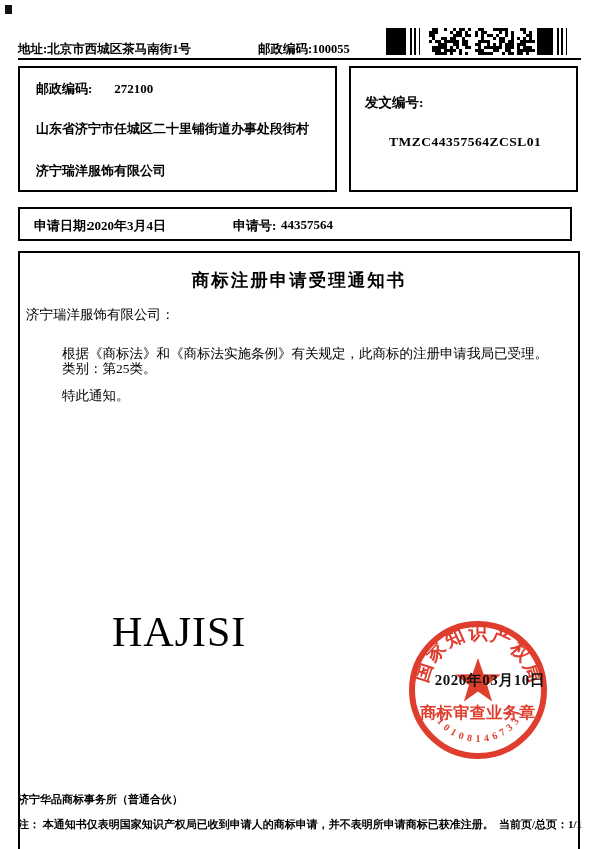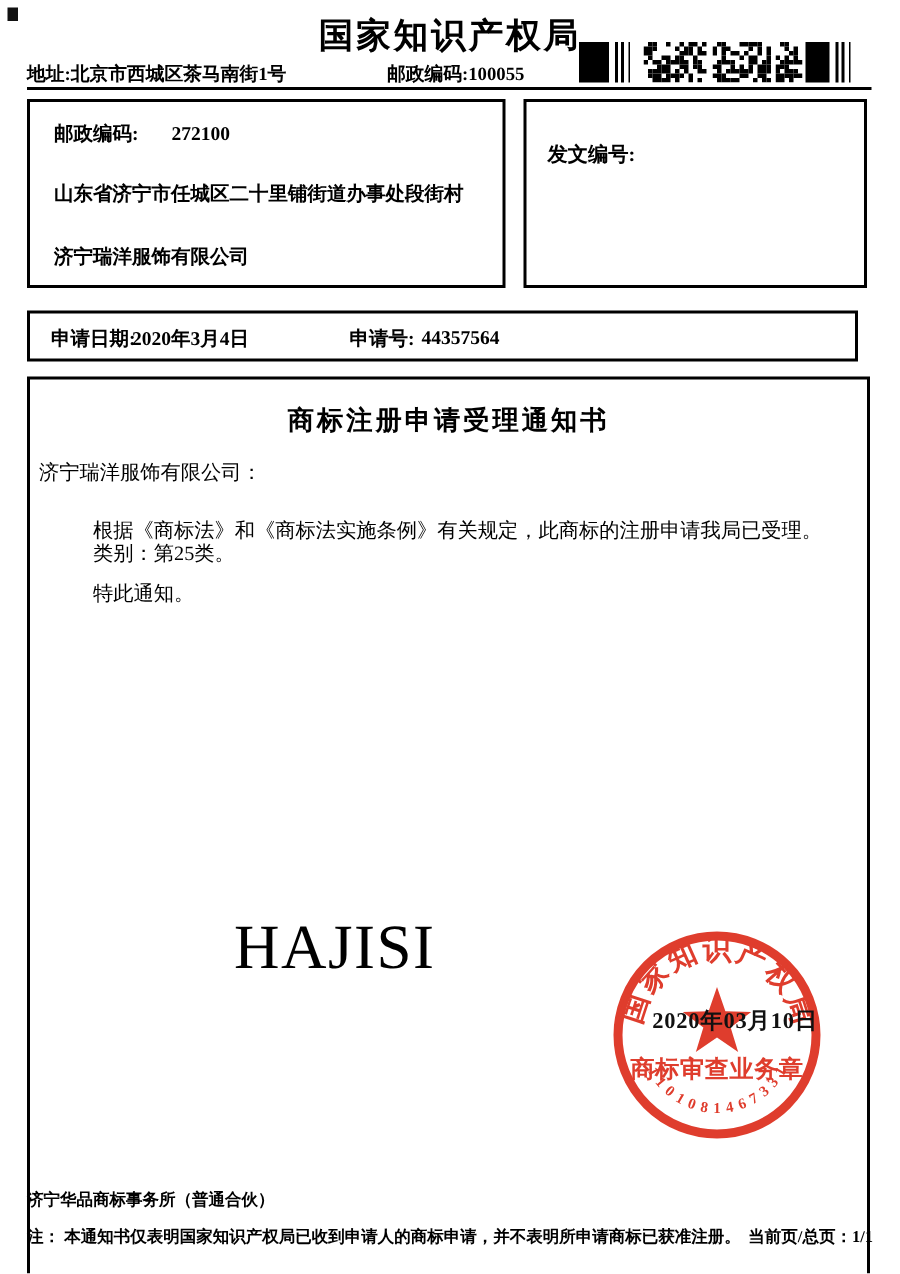--- a/index.html
+++ b/index.html
@@ -31,21 +31,21 @@
   .approw-box{left:18px;top:207px;width:554px;height:34px;}
   .approw-box span{position:absolute;top:8px;font-size:13px;font-weight:700;white-space:nowrap;}
   .ar-dl{left:14px;} .ar-dv{left:68px;} .ar-nl{left:213px;} .ar-nv{left:261px;}
   .main-box{left:18px;top:251px;width:562px;height:688px;}
   .notice-title{position:absolute;left:0;top:15px;width:100%;text-align:center;
     font-size:17.5px;font-weight:700;letter-spacing:2px;}
   .salutation{position:absolute;left:6px;top:53px;font-size:13.5px;}
   .body-line{position:absolute;left:42px;font-size:13.5px;white-space:nowrap;}
   .bl-1{top:92px;} .bl-2{top:107px;} .bl-3{top:134px;}
   .trademark{position:absolute;left:92px;top:355px;font-size:42px;letter-spacing:1px;
-    font-family:"Liberation Serif","DejaVu Serif",serif;margin-left:44px;}
+    font-family:"Liberation Serif","DejaVu Serif",serif;}
   .seal-wrap{position:absolute;left:385px;top:364px;width:146px;height:146px;opacity:.93;}
   .seal-date{position:absolute;left:392px;top:418px;width:156px;text-align:center;
     font-size:15px;font-weight:600;color:#111;letter-spacing:.5px;white-space:nowrap;}
   .seal-banner{font-size:16px;font-weight:700;letter-spacing:.5px;}
   .footer-agency{left:18px;top:792px;font-size:11px;font-weight:700;}
   .note-row{left:18px;top:817px;width:564px;display:flex;justify-content:space-between;
     font-size:11px;font-weight:700;white-space:nowrap;}
   .barcode{left:386px;top:28px;height:27px;display:flex;align-items:stretch;}
   .barcode .seg{height:27px;}
   .barcode .solid{background:#000;}
@@ -53,21 +53,20 @@
   .barcode .bars i{display:block;width:2.5px;background:#000;margin-right:2.5px;}
   svg text{font-family:"Liberation Serif","DejaVu Serif",serif;}
 </style>
 </head>
 <body>
 
 <div class="page">
 
   <div class="abs corner-mark"></div>
 
-  <div class="abs doc-title">国家知识产权局</div>
 
   <div class="abs addr-line addr-label">地址:北京市西城区茶马南街1号</div>
   <div class="abs addr-line post-label">邮政编码:100055</div>
 
   <div class="abs barcode" id="barcode">
       <div class="seg solid" style="width: 20px;"></div>
       <div class="seg gap" style="width: 4px;"></div>
       <div class="seg bars" style="width: 13px;">
         <i></i>
         <i></i>
@@ -261,20 +260,21 @@
   <div class="abs box recipient-box">
     <div class="row rc-post">
       <span>邮政编码:</span><span class="val">272100</span>
     </div>
     <div class="row rc-addr">山东省济宁市任城区二十里铺街道办事处段街村</div>
     <div class="row rc-comp">济宁瑞洋服饰有限公司</div>
   </div>
 
   <div class="abs box docnum-box">
     <div class="dn-label">发文编号:</div>
+    <div class="dn-value">TMZC44357564ZCSL01</div>
   </div>
 
   <div class="abs box approw-box">
     <span class="ar-dl">申请日期:</span>
     <span class="ar-dv">2020年3月4日</span>
     <span class="ar-nl">申请号:</span>
     <span class="ar-nv">44357564</span>
   </div>
 
   <div class="abs box main-box">

